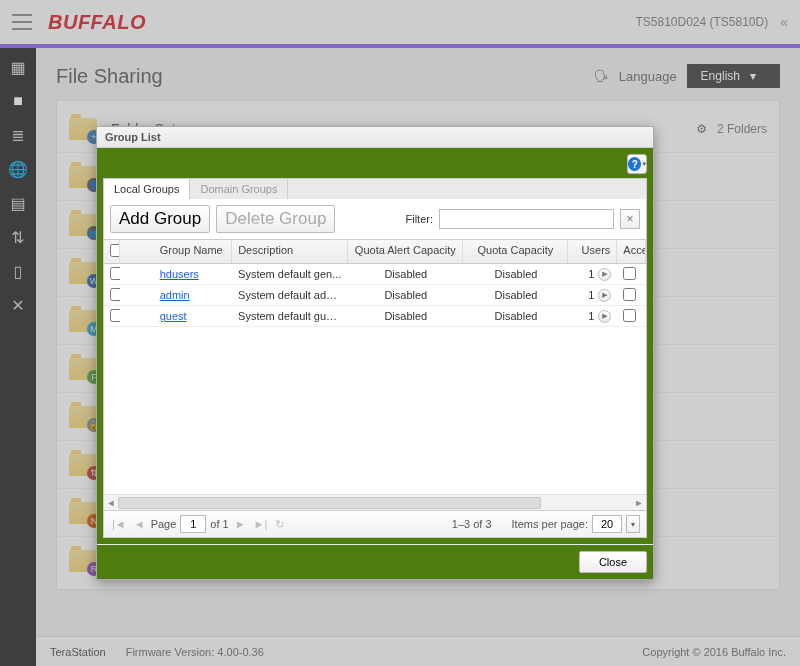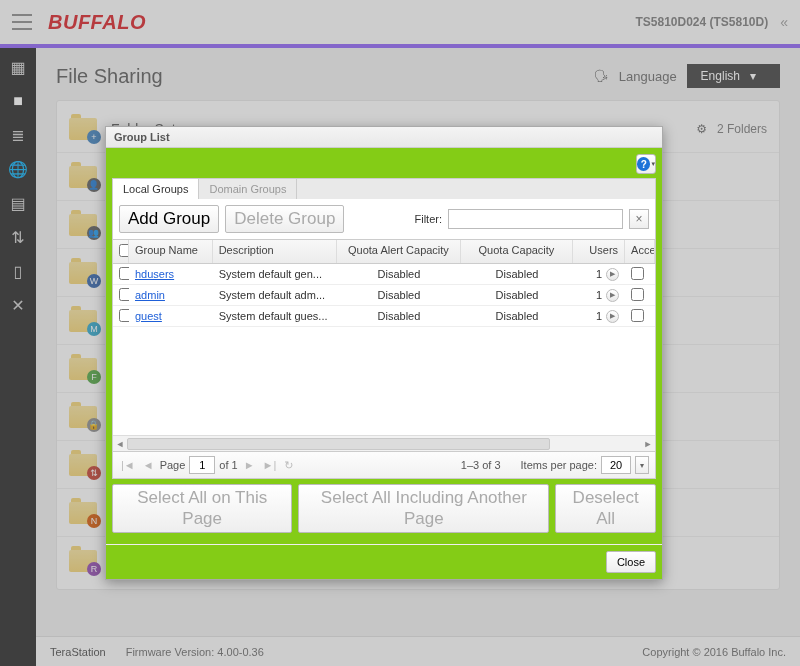--- a/index.html
+++ b/index.html
@@ -3,21 +3,21 @@
 <meta charset="utf-8">
 <style>
   * { box-sizing: border-box; margin: 0; padding: 0; }
   body { font-family: Arial, sans-serif; font-size: 12px; background: #f0f0f0; color: #333; width: 800px; height: 666px; overflow: hidden; position: relative; }
 
   
   .header { height: 48px; background: #fbfbfb; border-bottom: 4px solid #8b5cf6; display: flex; align-items: center; padding: 0 12px; }
   .hamburger { width: 20px; height: 16px; display: flex; flex-direction: column; justify-content: space-between; cursor: pointer; margin-right: 16px; }
   .hamburger span { height: 2px; background: #888; }
   .logo { color: #d71920; font-weight: 900; font-style: italic; font-size: 20px; letter-spacing: 0.5px; }
-  .model { margin-left: auto; color: #777; font-size: 12px; margin-right: 12px; font-weight: bold; }
+  .model { margin-left: auto; color: #777; font-size: 12px; margin-right: 12px; }
   .collapse-icon { color: #999; font-size: 14px; cursor: pointer; }
 
   
   .leftnav { position: absolute; top: 48px; left: 0; width: 36px; bottom: 0; background: #1f1f1f; display: flex; flex-direction: column; align-items: center; padding-top: 10px; gap: 16px; }
   .navicon { width: 18px; height: 18px; display:flex; align-items:center; justify-content:center; color:#ccc; font-size:16px; }
 
   
   .main { position: absolute; top: 48px; left: 36px; right: 0; bottom: 30px; padding: 16px 20px; }
   .page-title-row { display: flex; align-items: center; margin-bottom: 12px; }
   .page-title { font-size: 20px; color: #555; font-weight: normal; }
@@ -38,21 +38,21 @@
 
   
   .footer { position: absolute; left:36px; right:0; bottom:0; height:30px; background:#fbfbfb; border-top:1px solid #ddd; display:flex; align-items:center; padding:0 14px; font-size:11px; color:#666; }
   .footer .prod { font-weight:normal; color:#444; margin-right:20px; }
   .footer .copy { margin-left:auto; }
 
   
   .overlay { position:absolute; inset:0; background:rgba(120,120,120,0.35); }
 
   
-  .modal { position:absolute; top:126px; left:105px; width:558px; height:454px; background:#84cc16; border:1px solid #aaa; box-shadow:0 3px 12px rgba(0,0,0,0.35); display:flex; flex-direction:column; }
+  .modal { position:absolute; top:126px; left:96px; width:558px; height:454px; background:#4d7c0f; border:1px solid #aaa; box-shadow:0 3px 12px rgba(0,0,0,0.35); display:flex; flex-direction:column; }
   .modal-title { background:linear-gradient(#f4f4f4,#e8e8e8); border-bottom:1px solid #ccc; padding:4px 8px; font-size:11px; font-weight:bold; color:#555; }
   .modal-body { flex:1; padding:6px; display:flex; flex-direction:column; overflow:hidden; }
   .help-row { display:flex; justify-content:flex-end; margin-bottom:4px; }
   .help-btn { width:20px; height:20px; border:1px solid #bbb; border-radius:3px; background:linear-gradient(#fff,#eee); display:flex; align-items:center; justify-content:center; cursor:pointer; }
   .help-q { width:14px; height:14px; border-radius:50%; background:#1e73d8; color:#fff; font-size:10px; font-weight:bold; display:flex; align-items:center; justify-content:center; }
   .help-tri { font-size:7px; color:#555; margin-left:1px; }
 
   .tabs { display:flex; border:1px solid #ccc; border-bottom:none; background:#e9e9e9; }
   .tab { padding:4px 10px; font-size:11px; border-right:1px solid #ccc; background:#e9e9e9; color:#999; cursor:pointer; }
   .tab.active { background:#fff; color:#333; }
@@ -67,37 +67,37 @@
   .grid-wrap { flex:1; border:1px solid #ccc; border-top:none; display:flex; flex-direction:column; overflow:hidden; background:#fff; }
   .grid-head { display:flex; background:linear-gradient(#f8f8f8,#ececec); border-bottom:1px solid #ccc; font-size:11px; color:#444; }
   .gh { padding:4px 6px; border-right:1px solid #ddd; overflow:hidden; white-space:nowrap; }
   .grid-body { flex:1; overflow:hidden; }
   .gr { display:flex; border-bottom:1px solid #eee; font-size:11px; color:#333; height:21px; align-items:center; }
   .gc { padding:2px 6px; overflow:hidden; white-space:nowrap; text-overflow:ellipsis; }
   .link { color:#1e5fd8; text-decoration:underline; cursor:pointer; }
   .users-cell { display:flex; align-items:center; gap:4px; justify-content:flex-end; padding-right:6px; }
   .play { width:13px; height:13px; border:1px solid #bbb; border-radius:50%; background:linear-gradient(#fff,#e8e8e8); display:flex; align-items:center; justify-content:center; font-size:7px; color:#777; cursor:pointer; }
 
-  .c-chk{width:16px;} .c-name{width:84px;} .c-desc{width:125px;} .c-qac{width:124px; text-align:center;} .c-qc{width:113px; text-align:center;} .c-usr{width:52px; text-align:right;} .c-acc{width:30px;}
+  .c-chk{width:16px;} .c-name{width:84px;margin-left:34px;} .c-desc{width:125px;} .c-qac{width:124px; text-align:center;} .c-qc{width:113px; text-align:center;} .c-usr{width:52px; text-align:right;} .c-acc{width:30px;}
 
   .hscroll { height:16px; background:#f2f2f2; border-top:1px solid #ddd; position:relative; }
   .hscroll .thumb { position:absolute; left:14px; top:2px; height:12px; width:78%; background:#dcdcdc; border:1px solid #c8c8c8; border-radius:2px; }
   .hscroll .arr { position:absolute; top:0; width:14px; height:16px; display:flex; align-items:center; justify-content:center; color:#888; font-size:9px; }
   .hscroll .al{left:0;} .hscroll .ar{right:0;}
 
   .pager { display:flex; align-items:center; gap:4px; padding:4px 6px; border:1px solid #ccc; border-top:none; background:linear-gradient(#fdfdfd,#f1f1f1); font-size:11px; color:#555; }
   .pgbtn { color:#bbb; padding:0 2px; cursor:pointer; font-size:11px; }
   .pg-input { width:26px; height:18px; border:1px solid #bbb; text-align:center; font-size:11px; }
   .pager .range { margin-left:auto; }
   .ipp-input { width:30px; height:18px; border:1px solid #bbb; text-align:center; font-size:11px; }
   .ipp-sel { border:1px solid #bbb; height:18px; width:14px; background:linear-gradient(#fff,#eee); display:flex; align-items:center; justify-content:center; font-size:8px; color:#666; cursor:pointer; }
 
   .sel-row { padding:5px 0; display:flex; gap:6px; }
   .modal-footer { padding:6px; display:flex; justify-content:flex-end; border-top:1px solid #eee; }
-  .close-btn { border:1px solid #bbb; background:linear-gradient(#fff,#eee); padding:4px 10px; font-size:11px; border-radius:2px; cursor:pointer; }
+  .close-btn { border:1px solid #bbb; background:linear-gradient(#fff,#eee); padding:4px 19px; font-size:11px; border-radius:2px; cursor:pointer; }
 
   .globe-ic::before{content:'🗣';}
 </style>
 </head>
 <body>
 
 <div class="header">
   <div class="hamburger">
       <span></span>
       <span></span>
@@ -293,22 +293,17 @@
       <input class="pg-input" value="1" style="">
       <span>of 1</span>
       <span class="pgbtn">►</span>
       <span class="pgbtn">►|</span>
       <span class="pgbtn">↻</span>
       <span class="range">1–3 of 3</span>
       <span style="margin-left:16px">Items per page:</span>
       <input class="ipp-input" value="20" style="">
       <div class="ipp-sel">▾</div>
     </div>
-    <div class="sel-row">
-      <button class="btn disabled">Select All on This Page</button>
-      <button class="btn disabled">Select All Including Another Page</button>
-      <button class="btn disabled">Deselect All</button>
-    </div>
   </div>
   <div class="modal-footer">
     <button class="close-btn">Close</button>
   </div>
 </div>
 
 </body></html>

